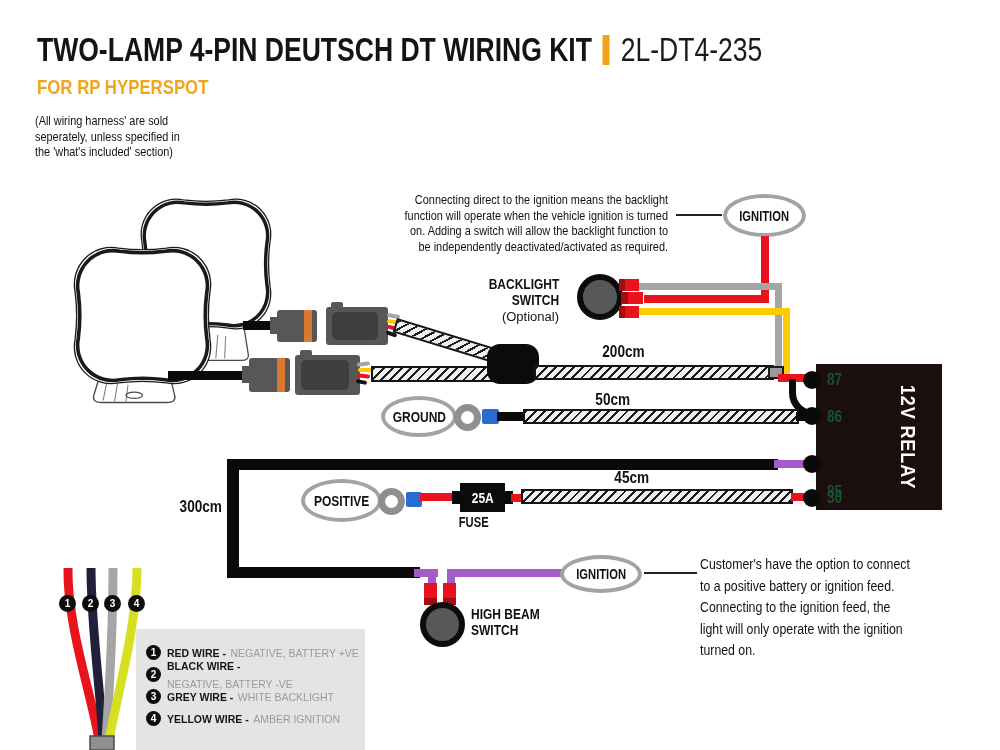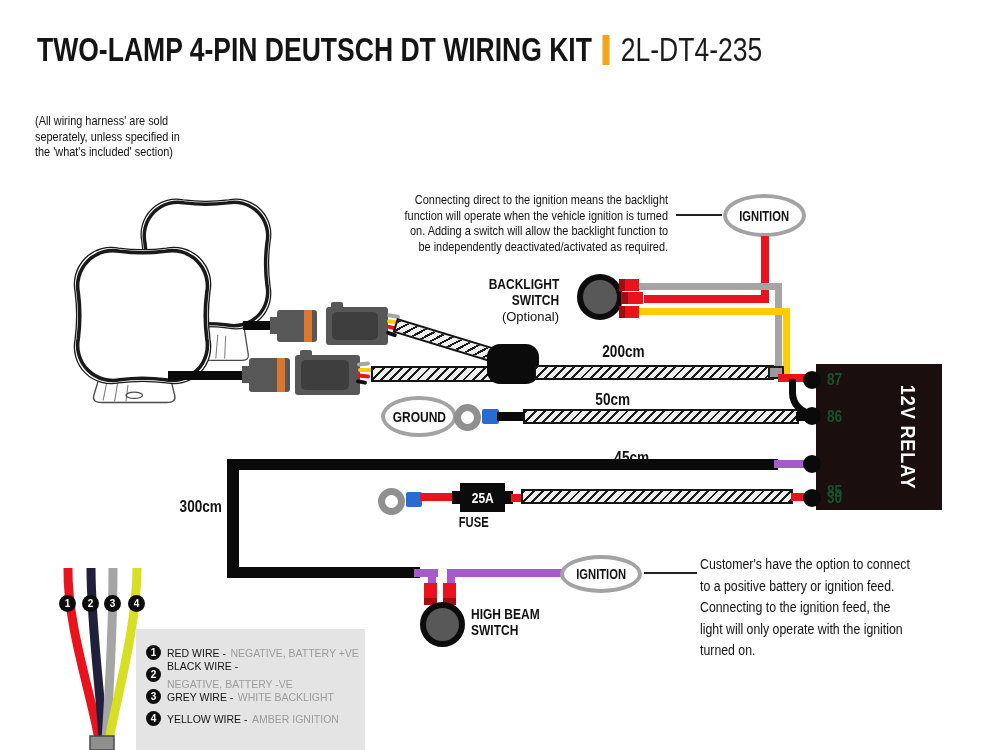--- a/index.html
+++ b/index.html
@@ -27,34 +27,37 @@
   .note div{white-space:nowrap;}
   .small-conn{position:absolute;background:var(--connector_grey);border-radius:3px;}
   .small-conn .oband{position:absolute;right:5px;top:0;bottom:0;width:8px;background:var(--connector_orange);}
   .big-conn{position:absolute;background:var(--connector_grey);border-radius:3px;}
   .big-conn .inner{position:absolute;left:6px;top:5px;background:var(--connector_dark);border-radius:5px;}
   .big-conn .tab{position:absolute;top:-5px;left:5px;width:12px;height:6px;background:var(--connector_grey);border-radius:2px 2px 0 0;}
   .strand{position:absolute;height:4px;border-radius:2px;}
   .leg-row{position:absolute;left:10px;display:flex;align-items:center;gap:6px;height:16px;}
   .leg-num{width:15px;height:15px;border-radius:50%;background:#0d0d0d;color:#fff;font-size:10px;font-weight:bold;
            display:flex;align-items:center;justify-content:center;flex:0 0 15px;}
-  .leg-name{font-weight:normal;font-size:10.5px;color:#141414;white-space:nowrap;margin-top:28px;}
+  .leg-name{font-weight:bold;font-size:10.5px;color:#141414;white-space:nowrap;margin-top:28px;}
   .leg-desc{font-size:10.5px;color:var(--legend_desc_grey);white-space:nowrap;}
   .badge{position:absolute;width:17px;height:17px;border-radius:50%;background:#0d0d0d;color:#fff;
          font-size:10px;font-weight:bold;display:flex;align-items:center;justify-content:center;z-index:6;}
 </style>
 </head>
 <body>
 
 <div id="stage">
 
   <div class="abs" style="left:37px;top:30px;display:flex;gap:14px;align-items:center;transform:scaleX(0.78);transform-origin:left center;">
     <span style="font-size:34px;font-weight:bold;letter-spacing:0;white-space:nowrap;color:#141414;">TWO-LAMP 4-PIN DEUTSCH DT WIRING KIT</span>
     <span style="width:9px;height:30px;background:var(--accent_orange);display:inline-block;"></span>
     <span style="font-size:34px;font-weight:400;white-space:nowrap;color:#1a1a1a;">2L-DT4-235</span>
+  </div>
+  <div class="abs" style="left:37px;top:75px;">
+    <span class="cond-l" style="font-size:21px;font-weight:bold;color:var(--accent_orange);">FOR RP HYPERSPOT</span>
   </div>
   <div class="abs note" style="left:35px;top:113px;transform:scaleX(0.84);transform-origin:left top;">
     <div>(All wiring harness' are sold</div>
     <div>seperately, unless specified in</div>
     <div>the 'what's included' section)</div>
   </div>
 
   <div class="abs note" style="left:308px;top:192px;width:360px;text-align:right;transform:scaleX(0.84);transform-origin:right top;">
     <div>Connecting direct to the ignition means the backlight</div>
     <div>function will operate when the vehicle ignition is turned</div>
@@ -162,34 +165,37 @@
   <div class="blackbar" style="left:796px;top:412px;width:12px;height:9px;"></div>
 
   <div class="blackbar" style="left:227px;top:459px;width:551px;height:11px;"></div>
   <div class="blackbar" style="left:227px;top:459px;width:12px;height:119px;"></div>
   <div class="blackbar" style="left:227px;top:567px;width:193px;height:11px;"></div>
   <div class="lenlabel" style="left:162px;top:497px;width:60px;text-align:right;">
     <span class="cond-r">300cm</span>
   </div>
   <div class="wire" style="left:774px;top:460px;width:34px;height:8px;background:var(--wire_purple);"></div>
 
+  <div class="abs oval" style="left:301px;top:479px;width:81px;height:43px;box-sizing:border-box;">
+    <span class="cond" style="font-size:15px;">POSITIVE</span>
+  </div>
   <div class="donut" style="left:378px;top:488px;width:27px;height:27px;"></div>
   <div class="blueterm" style="left:406px;top:492px;width:16px;height:15px;"></div>
   <div class="wire" style="left:420px;top:493px;width:36px;height:8px;background:var(--wire_red);"></div>
   <div class="blackbar" style="left:452px;top:491px;width:10px;height:13px;"></div>
   <div class="abs" style="left:460px;top:483px;width:45px;height:29px;background:#0b0b0b;display:flex;align-items:center;justify-content:center;">
     <span class="cond" style="color:#fff;font-size:15px;font-weight:bold;">25A</span>
   </div>
   <div class="blackbar" style="left:503px;top:491px;width:10px;height:13px;"></div>
   <div class="lenlabel" style="left:455px;top:514px;width:55px;font-size:14px;">
     <span class="cond">FUSE</span>
   </div>
   <div class="wire" style="left:511px;top:494px;width:12px;height:8px;background:var(--wire_red);"></div>
   <div class="hatch" style="position:absolute;left:521px;top:489px;width:272px;height:15px;"></div>
-  <div class="lenlabel" style="left:610px;top:448px;width:80px;">
+  <div class="lenlabel" style="left:610px;top:468px;width:80px;">
     <span class="cond">45cm</span>
   </div>
   <div class="wire" style="left:791px;top:493px;width:22px;height:8px;background:var(--wire_red);"></div>
 
   <div class="abs" style="left:816px;top:364px;width:126px;height:146px;background:var(--relay_bg);"></div>
   <div class="pindot" style="left:803px;top:371px;"></div>
   <div class="pindot" style="left:803px;top:407px;"></div>
   <div class="pindot" style="left:803px;top:455px;"></div>
   <div class="pindot" style="left:803px;top:489px;"></div>
   <div class="pinlabel" style="left:827px;top:370px;"><span class="cond-l">87</span></div>

